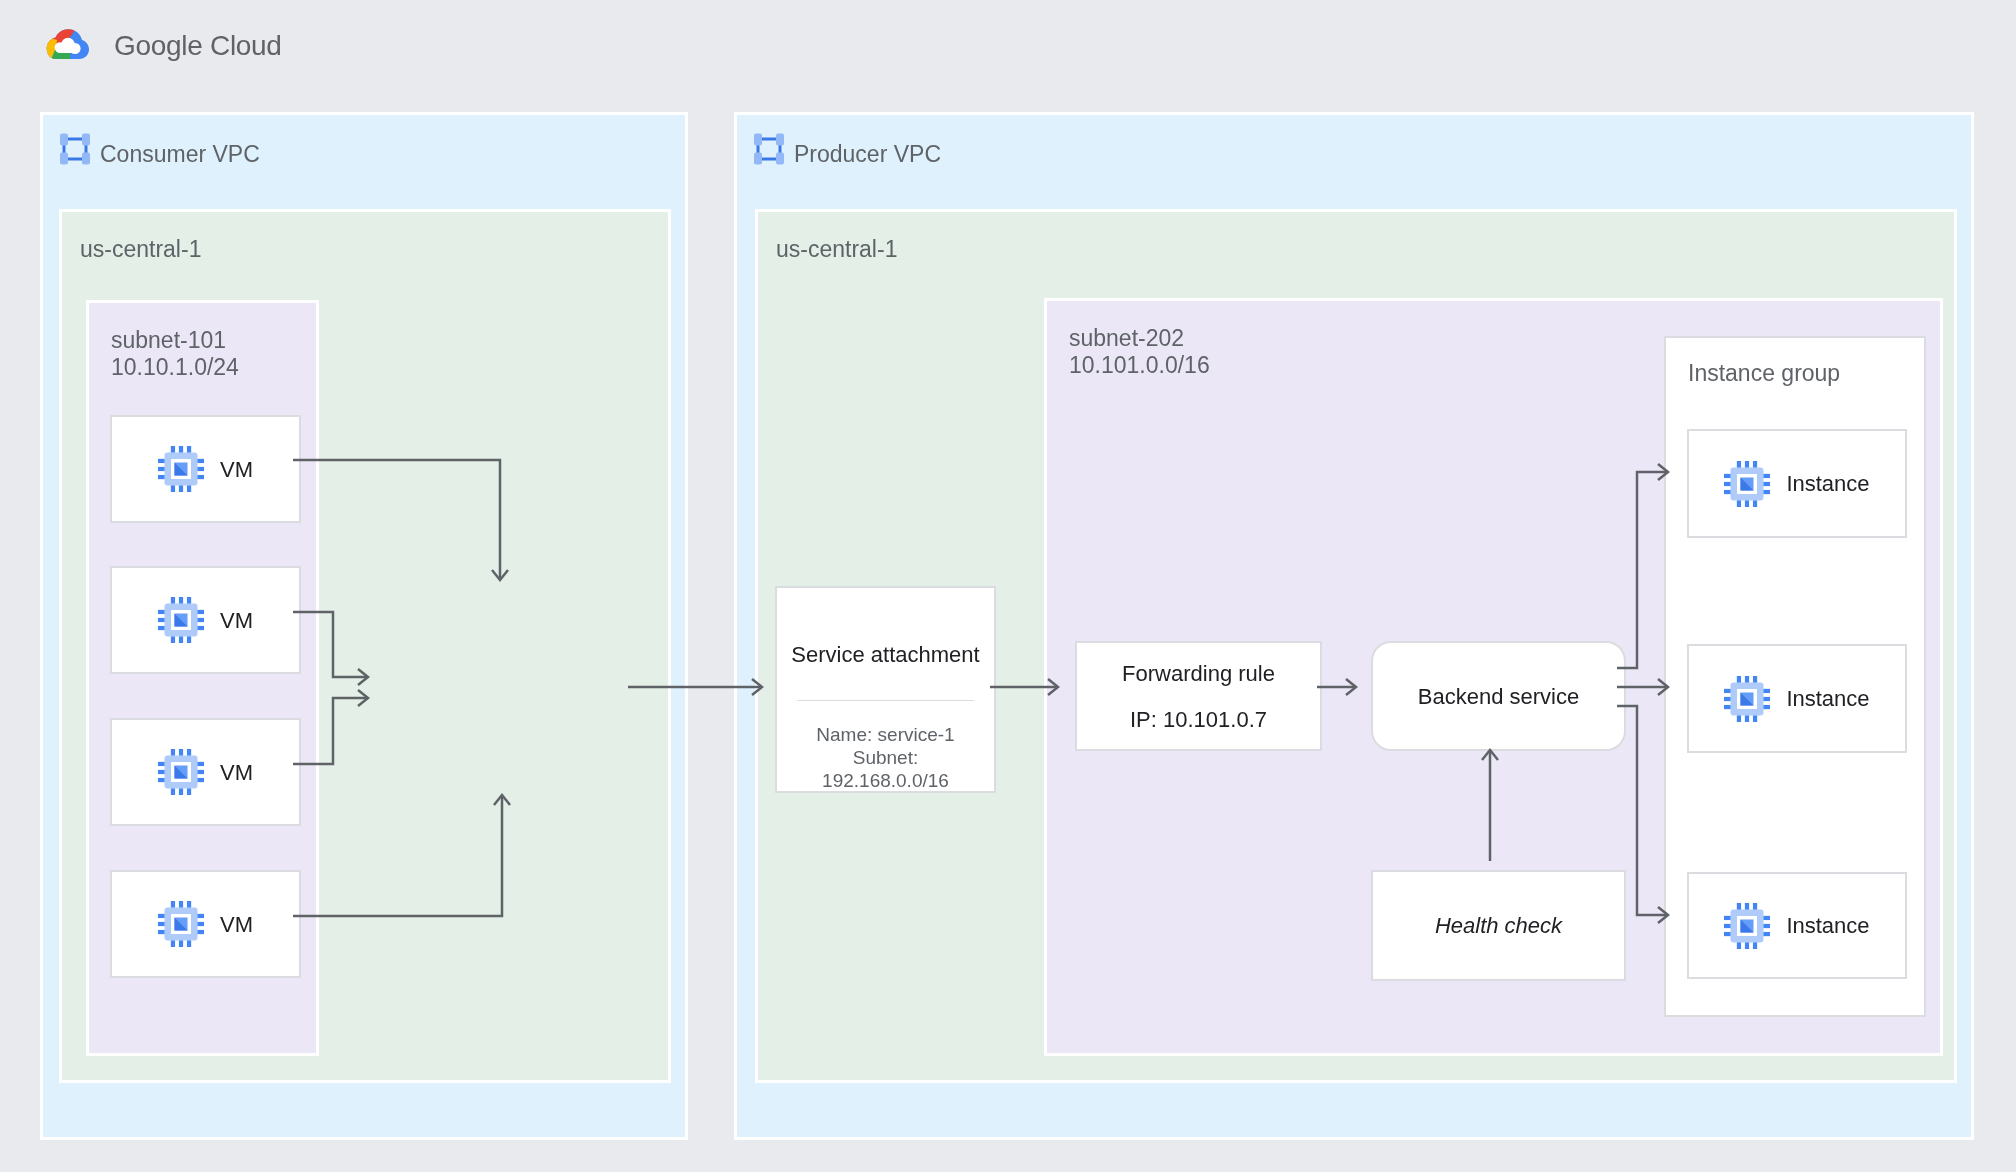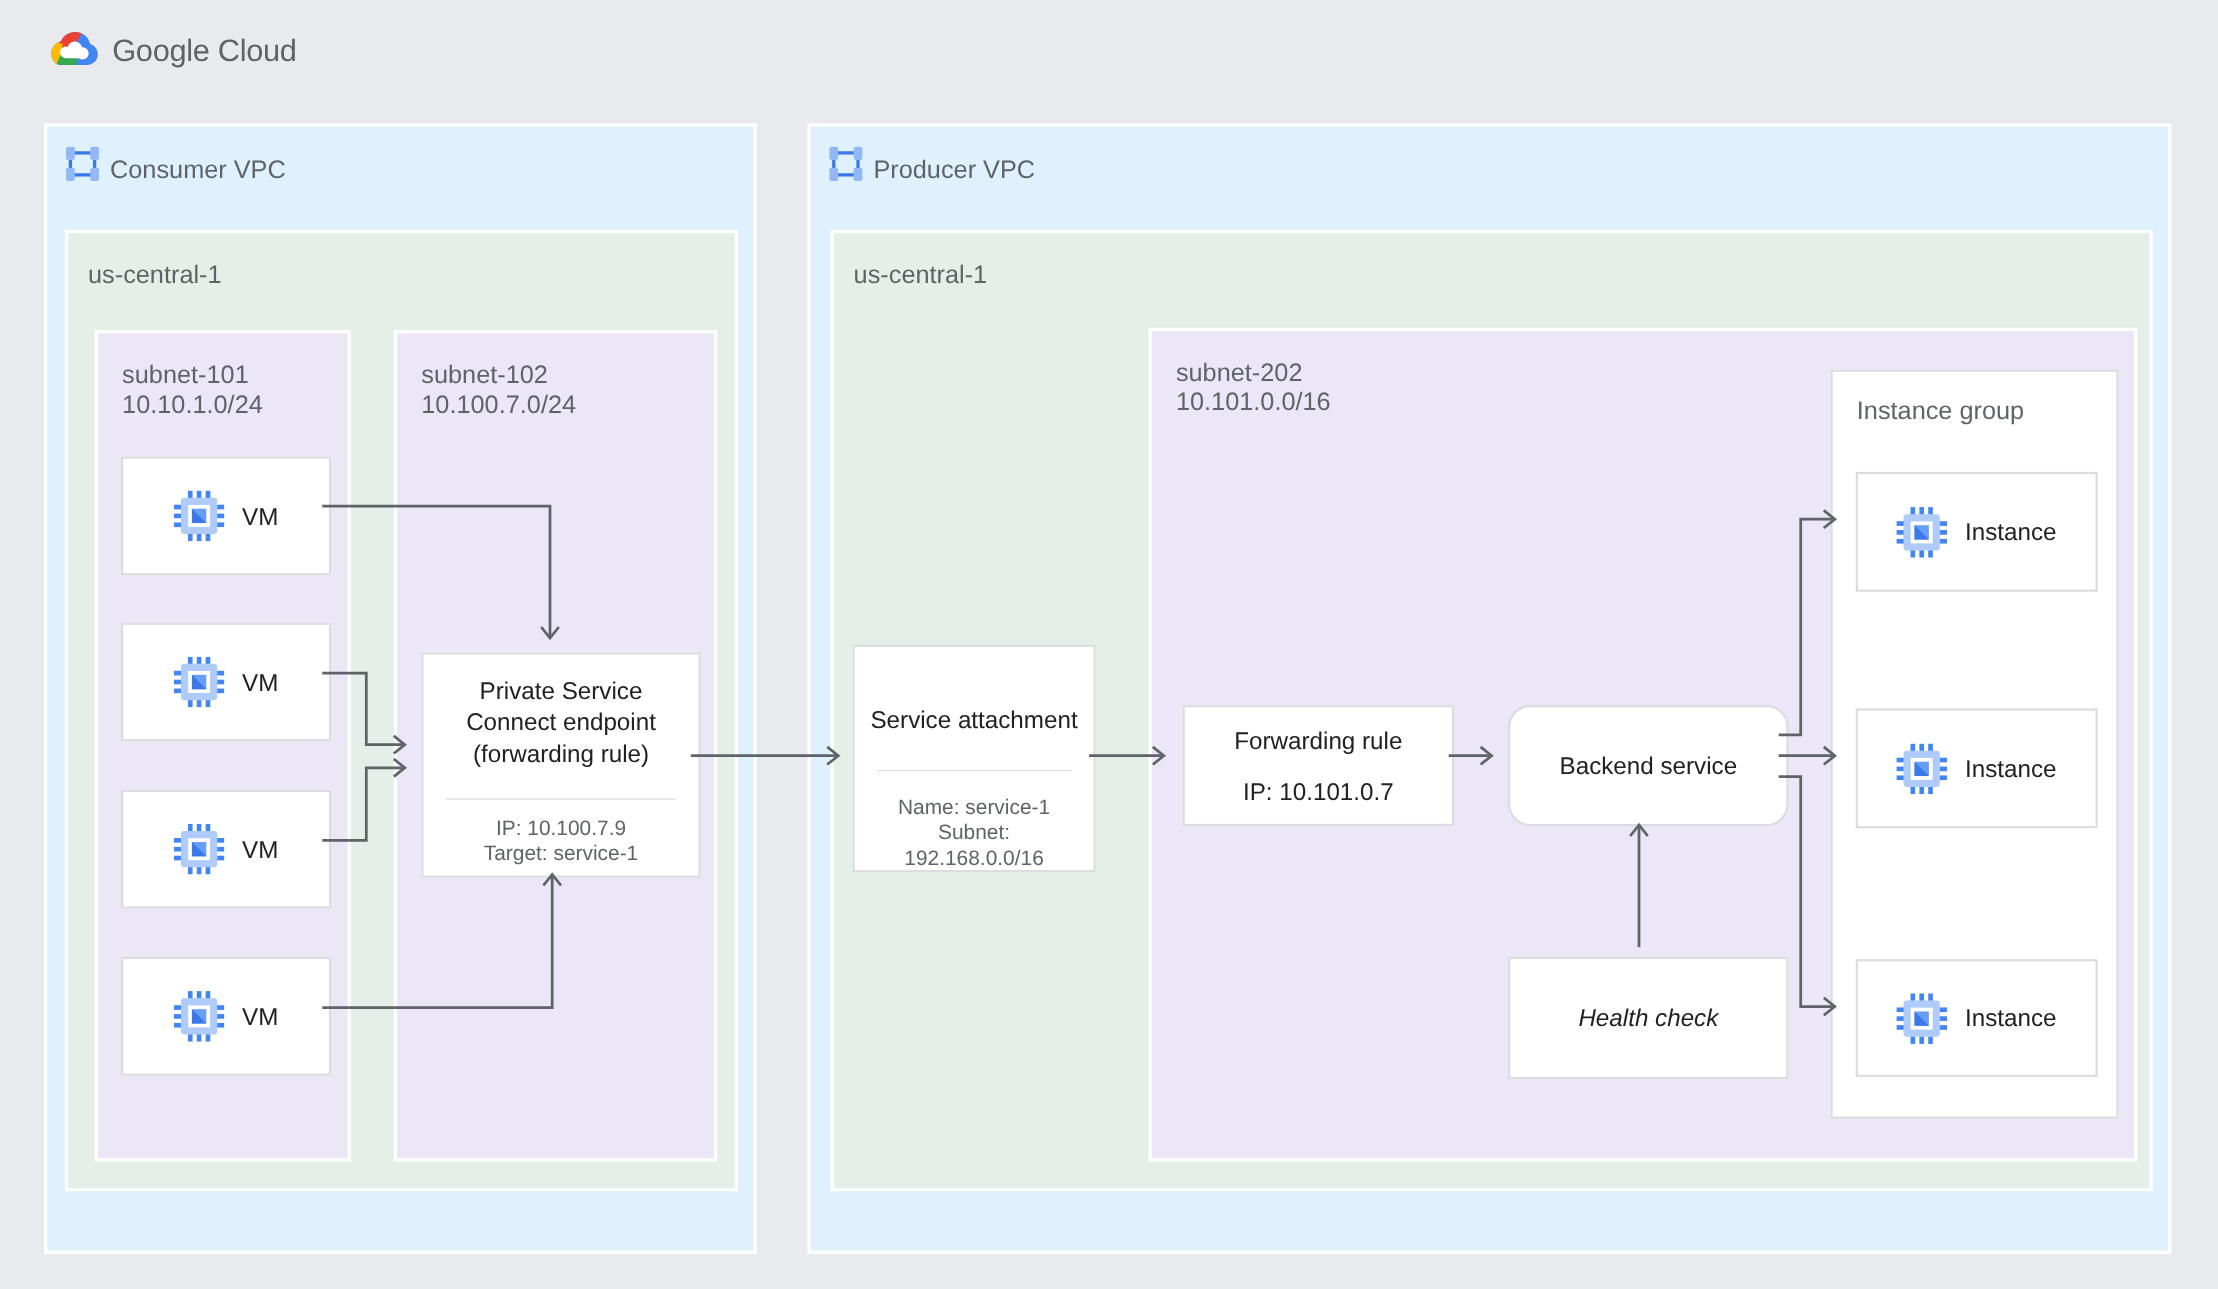--- a/index.html
+++ b/index.html
@@ -13,21 +13,21 @@
   .node{background:#ffffff;border:2px solid #dadce0;display:flex;align-items:center;justify-content:center;}
   .node-col{flex-direction:column;gap:17px;}
   
   .tier-label{color:#5f6368;font-size:23px;line-height:27px;white-space:pre-line;}
   .node-title{color:#202124;font-size:22px;line-height:29px;text-align:center;}
   .node-sub{color:#5f6368;font-size:19px;line-height:23px;text-align:center;}
   .divider{height:1px;background:#dadce0;}
   .icon-row{display:flex;align-items:center;gap:16px;}
   svg{display:block;}
   #connectors{position:absolute;left:0;top:0;pointer-events:none;}
-  .logo-row{display:flex;align-items:center;gap:10px;}
+  .logo-row{display:flex;align-items:center;gap:22px;}
   .logo-text{color:#5f6368;font-size:28px;letter-spacing:-0.3px;}
 </style>
 </head>
 <body>
 
 <div id="canvas">
 
   <div class="abs logo-row" style="left:42px;top:24px;height:44px;">
     <span>
       <svg width="50" height="40" viewBox="0 0 50 40">
@@ -172,31 +172,20 @@
               <rect x="3.4" y="3.4" width="17.2" height="17.2" rx="1.5" fill="#aecbfa"></rect>
               <rect x="6.8" y="6.8" width="10.4" height="10.4" fill="#ffffff"></rect>
               <rect x="8.6" y="8.6" width="6.8" height="6.8" fill="#669df6"></rect>
               <polygon points="8.6,8.6 15.4,15.4 8.6,15.4" fill="#3b78e8"></polygon>
             </svg>
           </span>
           <span class="node-title">VM</span>
         </div>
       </div>
 
-      <div class="abs subnet" style="left:296px;top:88px;width:294px;height:756px;">
-        <div class="abs tier-label" style="left:22px;top:24px;">subnet-102
-10.100.7.0/24</div>
-
-        <div class="abs node-box group-box" style="left:22px;top:290px;width:254px;height:205px;position:absolute;">
-          <div class="abs node-title" style="left:12px;right:12px;top:18px;">Private Service Connect endpoint (forwarding rule)</div>
-          <div class="abs divider" style="left:20px;right:20px;top:131px;"></div>
-          <div class="abs node-sub" style="left:8px;right:8px;top:147px;">IP: 10.100.7.9</div>
-          <div class="abs node-sub" style="left:8px;right:8px;top:170px;">Target: service-1</div>
-        </div>
-      </div>
     </div>
   </div>
 
   <div class="abs vpc" style="left:734px;top:112px;width:1240px;height:1028px;">
     <div class="abs" style="left:16px;top:17px;">
       <svg width="32" height="34" viewBox="0 0 32 34">
         <rect x="5" y="7" width="22" height="20" fill="none" stroke="#3b78e7" stroke-width="3"></rect>
         <g fill="#93b8f7">
           <rect x="1" y="1.5" width="8" height="12" rx="2"></rect>
           <rect x="23" y="1.5" width="8" height="12" rx="2"></rect>

